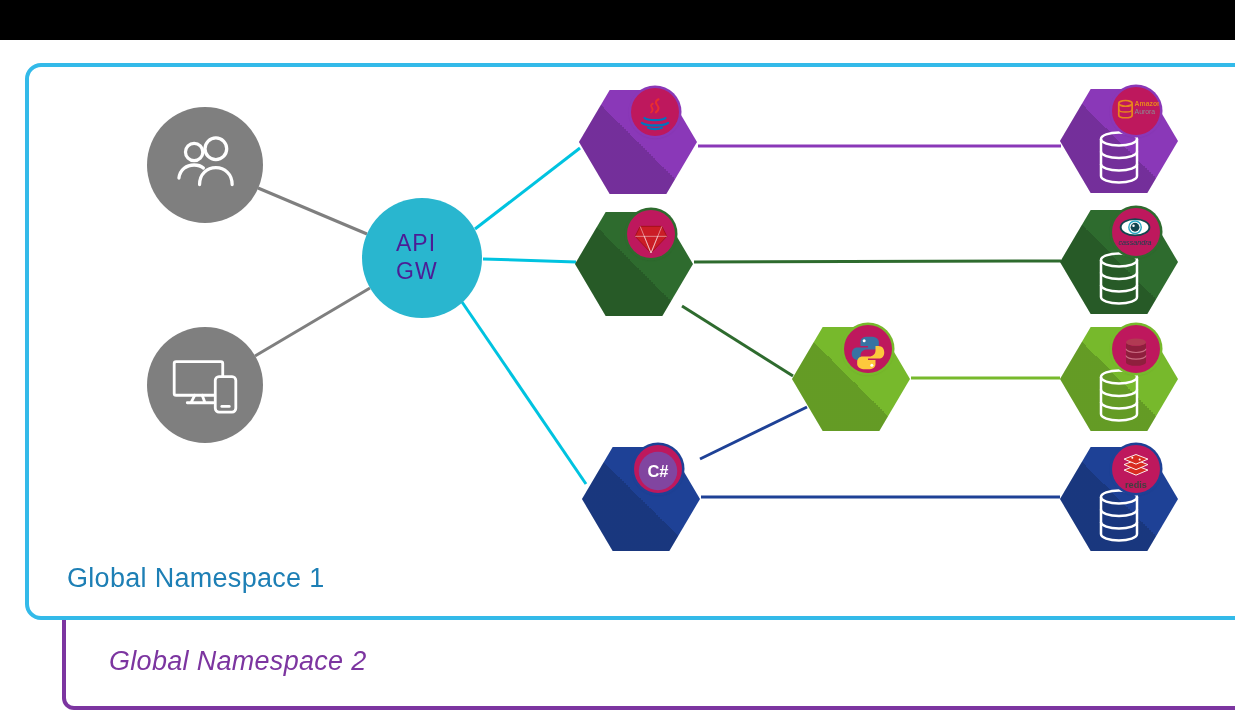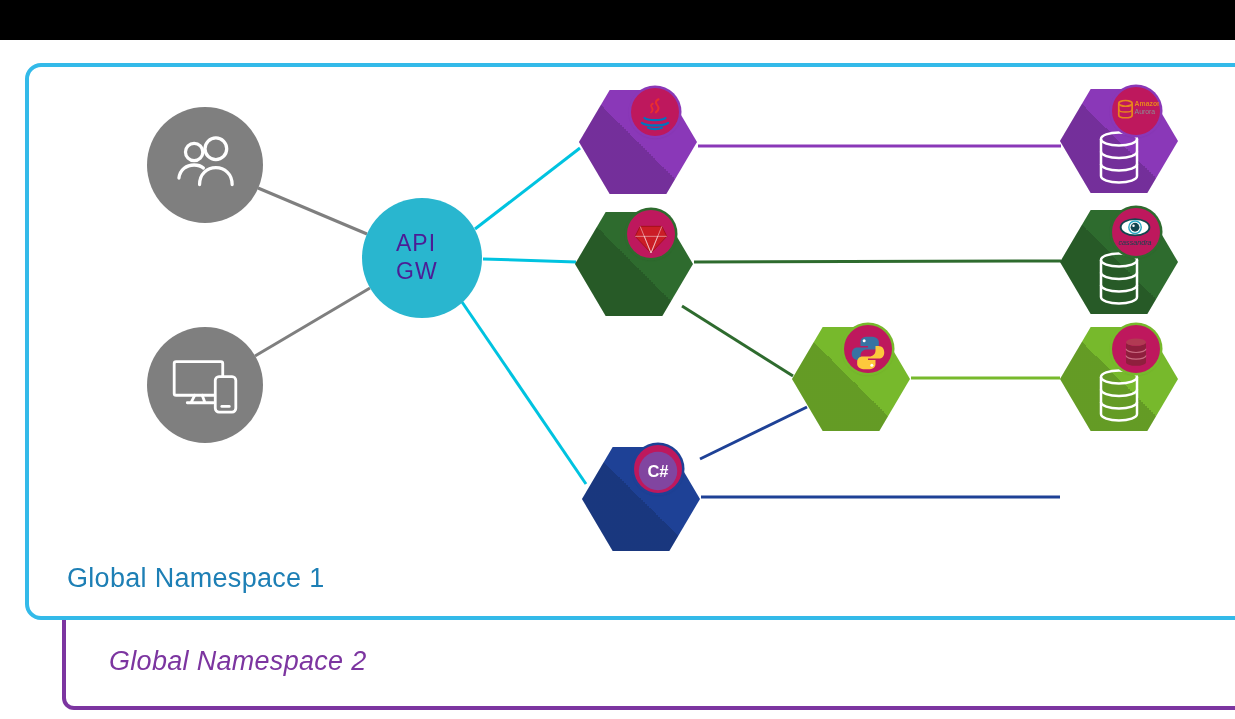--- a/index.html
+++ b/index.html
@@ -196,14 +196,34 @@
     </div>
     <div class="badge" style="--ring:var(--light-green)">
       <svg viewBox="0 0 48 48" width="40" height="40">
         <path d="M12 11v24c0 2.4 5.4 4.4 12 4.4s12-2 12-4.4V11c0 2.4-5.4 4.4-12 4.4S12 13.4 12 11z" fill="#8f1f3d"></path>
         <ellipse cx="24" cy="11" rx="12" ry="4.4" fill="#b23a53"></ellipse>
         <path d="M12 19c0 2.4 5.4 4.4 12 4.4s12-2 12-4.4M12 27c0 2.4 5.4 4.4 12 4.4s12-2 12-4.4" fill="none" stroke="#c96b81" stroke-width="1.4"></path>
       </svg>
     </div>
   </div>
 
+  <div class="node hexnode" style="left:1060px; top:447px">
+    <div class="hex db" style="--hex:var(--dark-blue)">
+      <svg viewBox="0 0 44 54" width="44" height="54" fill="none" stroke="#fff" stroke-width="2.5">
+        <ellipse cx="22" cy="8" rx="18" ry="6.5"></ellipse>
+        <path d="M4 8v37c0 3.6 8 6.5 18 6.5s18-2.9 18-6.5V8"></path>
+        <path d="M4 20.5c0 3.6 8 6.5 18 6.5s18-2.9 18-6.5"></path>
+        <path d="M4 33c0 3.6 8 6.5 18 6.5s18-2.9 18-6.5"></path>
+      </svg>
+    </div>
+    <div class="badge" style="--ring:var(--dark-blue)">
+      <svg viewBox="0 0 48 48" width="44" height="44">
+        <path d="M11 23l13-5 13 5-13 5.5z" fill="#d82c20" stroke="#fff" stroke-width="1" stroke-linejoin="round"></path>
+        <path d="M11 17l13-5 13 5-13 5.5z" fill="#d82c20" stroke="#fff" stroke-width="1" stroke-linejoin="round"></path>
+        <path d="M11 11l13-5 13 5-13 5.5z" fill="#d82c20" stroke="#fff" stroke-width="1" stroke-linejoin="round"></path>
+        <circle cx="20" cy="9.5" r="1.1" fill="#fff"></circle>
+        <circle cx="28" cy="11.5" r="1.1" fill="#fff"></circle>
+        <text x="24" y="42" text-anchor="middle" font-size="10" font-weight="bold" fill="#404040">redis</text>
+      </svg>
+    </div>
+  </div>
 
 </div>
 
 </body></html>

